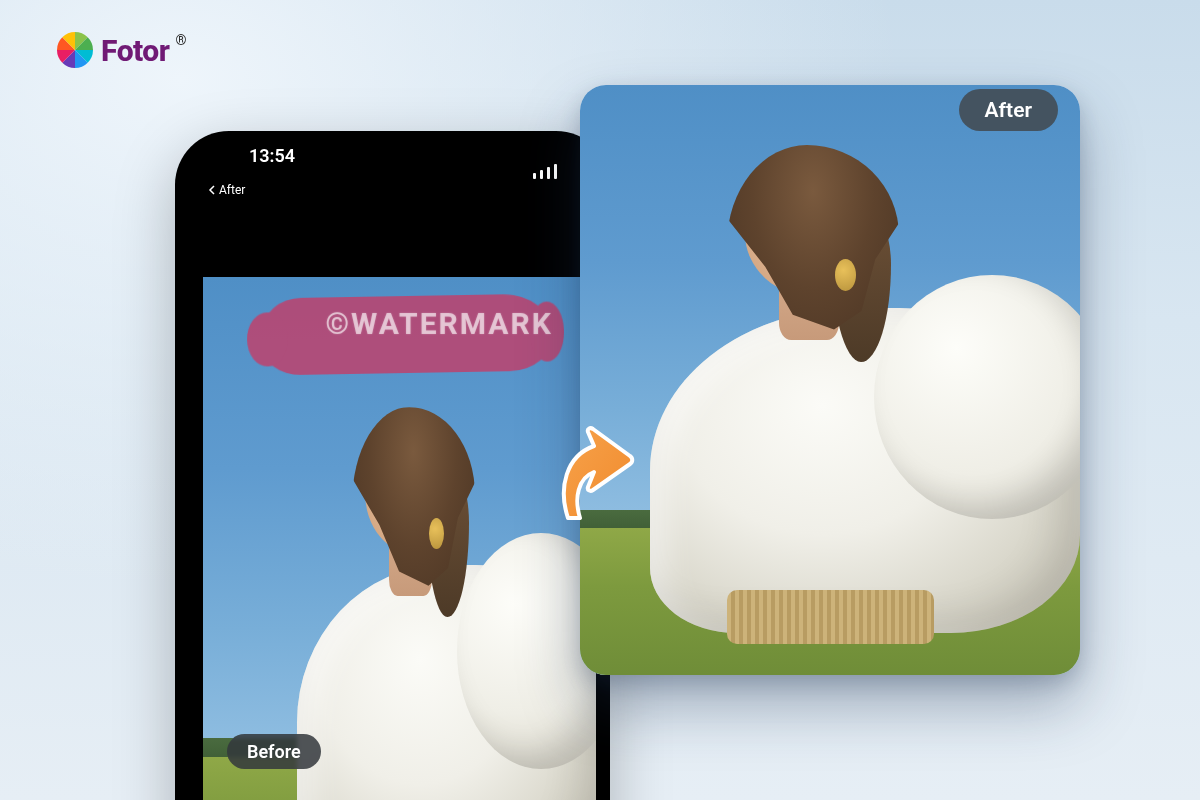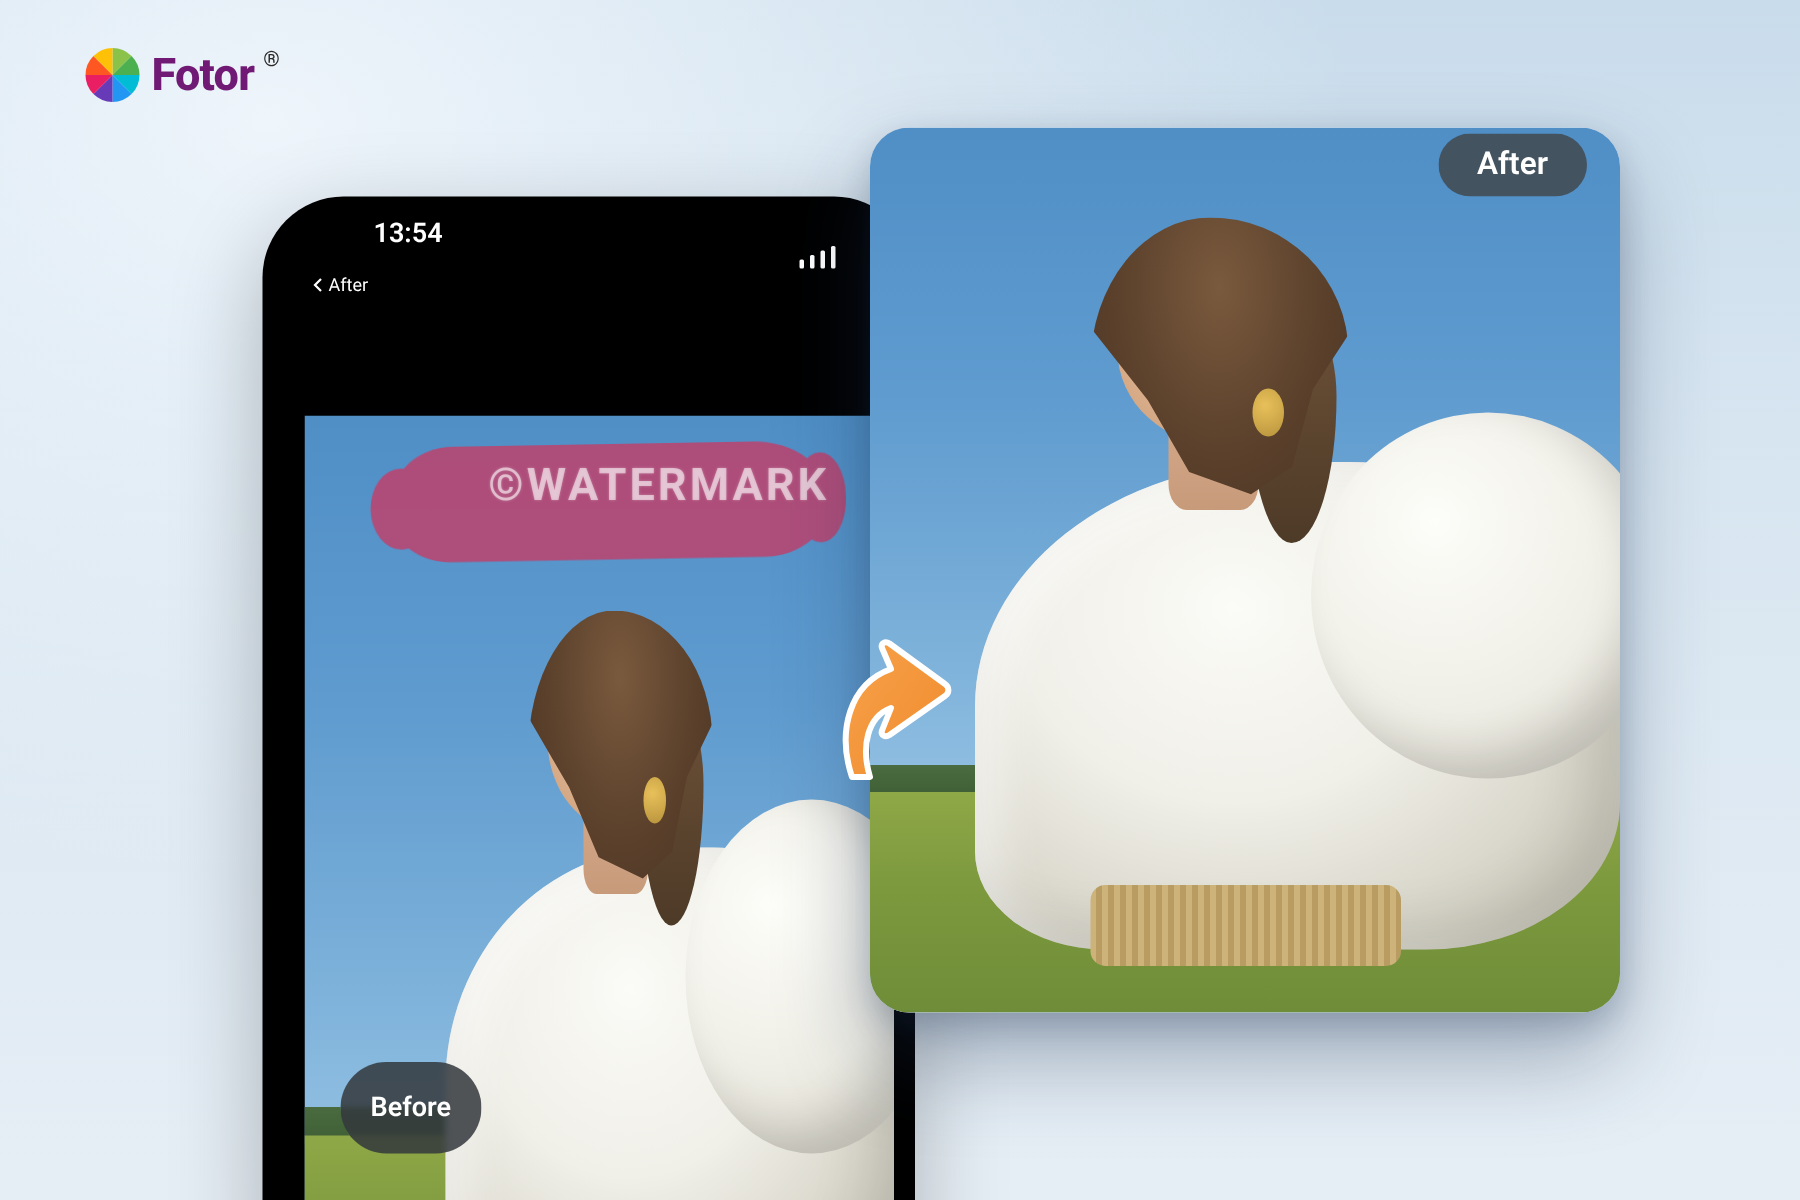--- a/index.html
+++ b/index.html
@@ -207,21 +207,21 @@
     font-size:30px;
     font-weight:700;
     letter-spacing:2px;
     color: rgba(255,255,255,0.55);
     text-shadow: 0 0 2px rgba(255,255,255,0.3);
     pointer-events:none;
   }
 
   .badge {
     position:absolute;
-    padding: 20px 20px;
+    padding: 7px 20px;
     border-radius: 999px;
     font-size:18px;
     font-weight:600;
     color:#fff;
     background: rgba(50,55,60,0.85);
     backdrop-filter: blur(2px);
   }
   .badge-before { left:24px; bottom:148px; }
 
   

